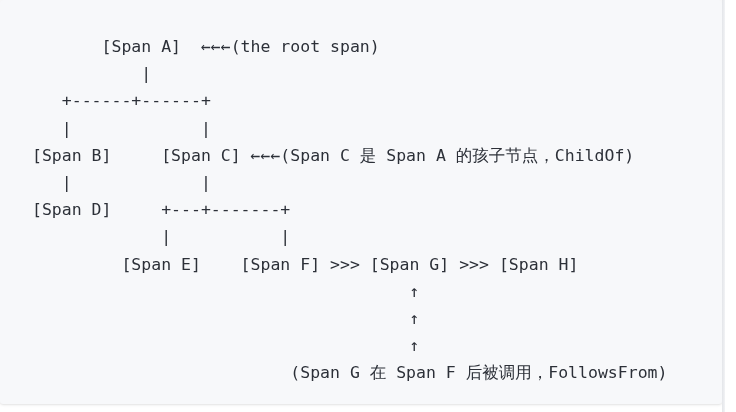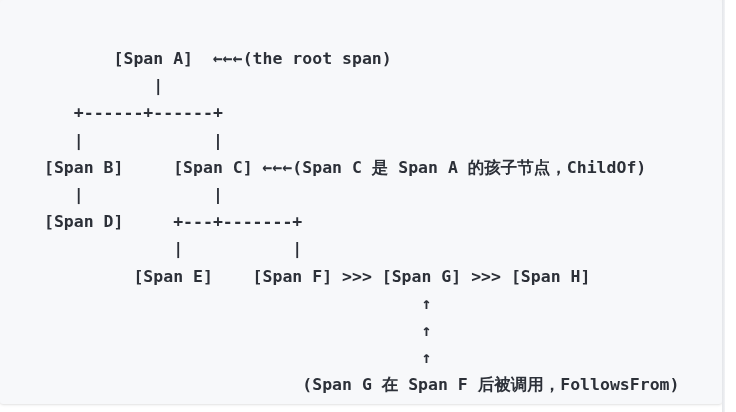--- a/index.html
+++ b/index.html
@@ -32,28 +32,27 @@
     top: 0;
     width: 3px;
     height: 412px;
     background: linear-gradient(to right, #e3e5e9, #f2f3f5);
   }
 
   #ascii-art {
     position: absolute;
     left: 32px;
     top: 33px;
-    margin: 12px;
+    margin: 0;
     font-family: "DejaVu Sans Mono", "Liberation Mono", monospace;
     font-size: 16.5px;
     line-height: 27.2px;
     letter-spacing: 0px;
     color: #2c3038;
     white-space: pre;
-    font-weight: bold;
     -webkit-font-smoothing: antialiased;
   }
 
   .ln { display: block; height: 27.2px; }
 </style>
 </head>
 <body>
 
 <div id="card">
   <pre id="ascii-art"><span class="ln">       [Span A]  ←←←(the root span)</span><span class="ln">           |</span><span class="ln">   +------+------+</span><span class="ln">   |             |</span><span class="ln">[Span B]     [Span C] ←←←(Span C 是 Span A 的孩子节点，ChildOf)</span><span class="ln">   |             |</span><span class="ln">[Span D]     +---+-------+</span><span class="ln">             |           |</span><span class="ln">         [Span E]    [Span F] &gt;&gt;&gt; [Span G] &gt;&gt;&gt; [Span H]</span><span class="ln">                                      ↑</span><span class="ln">                                      ↑</span><span class="ln">                                      ↑</span><span class="ln">                          (Span G 在 Span F 后被调用，FollowsFrom)</span></pre>

